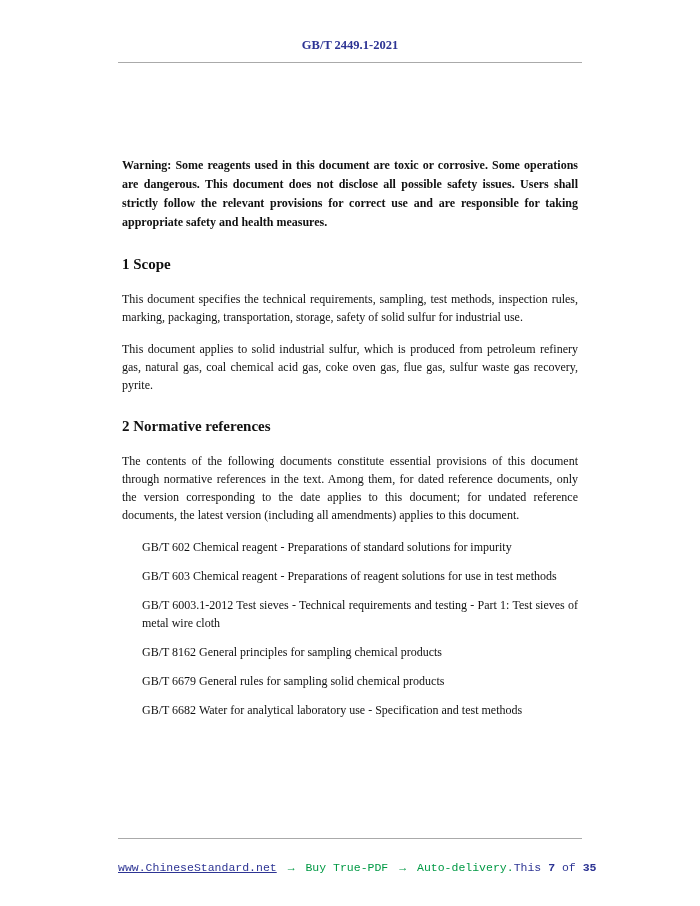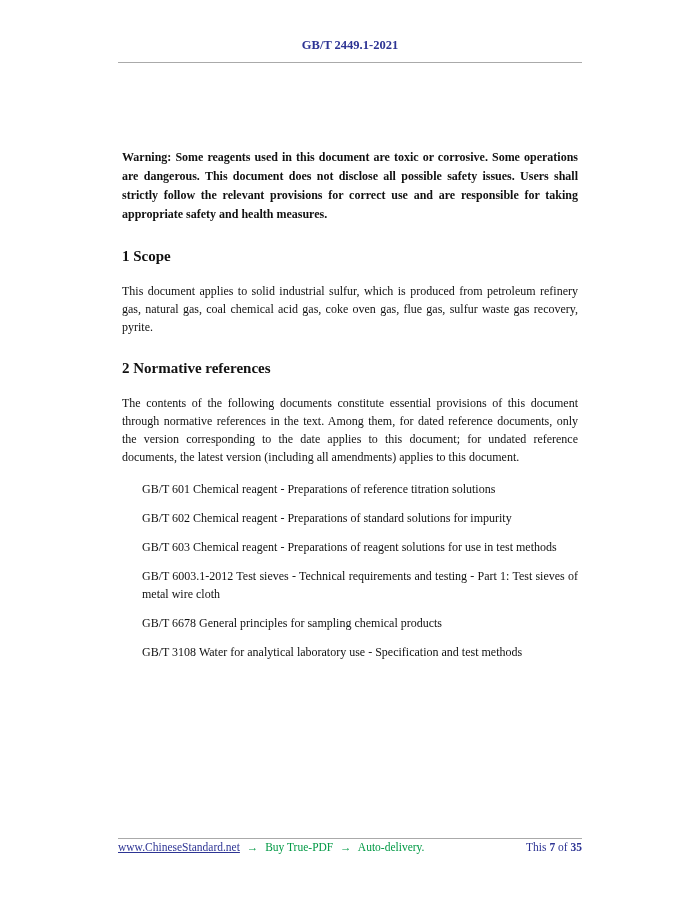--- a/index.html
+++ b/index.html
@@ -22,40 +22,41 @@
   }
   .doc-title{
     position:absolute;top:84px;left:122px;right:122px;
     text-align:center;font-weight:bold;font-size:15.5px;
   }
   .content{
     position:absolute;top:148px;left:122px;right:122px;
   }
   .warning{
     font-weight:bold;text-align:justify;
-    font-size:12px;line-height:1.58;margin:0 0 8px 0;
+    font-size:12px;line-height:1.58;margin:8px 0 8px 0;
   }
   .section-heading{
     font-size:15px;font-weight:bold;
     margin:24px 0 17px 0;
   }
   p.body-par{
     font-size:12px;line-height:1.5;text-align:justify;
     margin:0 0 14px 0;
   }
   p.reference{
     font-size:12px;line-height:1.5;text-align:justify;
     margin:0 0 11px 20px;
   }
   .footer{
     position:absolute;left:118px;right:118px;top:838px;
     border-top:1px solid var(--rule-gray);
-    padding-top:2px;
+    padding-top:22px;
     display:flex;justify-content:space-between;align-items:baseline;
     font-size:11.5px;
+    font-family:Liberation Mono, monospace;
   }
   .footer-left{white-space:nowrap;}
   .footer-link{
     color:var(--header-blue);text-decoration:underline;cursor:pointer;
   }
   .footer-green{color:var(--footer-green);}
   .footer-right{color:var(--header-blue);white-space:nowrap;}
   .pg-num{font-weight:bold;}
   .sp{display:inline-block;width:4px;}
 </style>
@@ -66,33 +67,34 @@
 
   <div class="header">GB/T 2449.1-2021</div>
 
 
   <div class="content">
 
     <p class="warning">Warning: Some reagents used in this document are toxic or corrosive. Some operations are dangerous. This document does not disclose all possible safety issues. Users shall strictly follow the relevant provisions for correct use and are responsible for taking appropriate safety and health measures.</p>
 
     <div class="section">
       <div class="section-heading">1 Scope</div>
+      <p class="body-par">This document specifies the technical requirements, sampling, test methods, inspection rules, marking, packaging, transportation, storage, safety of solid sulfur for industrial use.</p>
       <p class="body-par">This document applies to solid industrial sulfur, which is produced from petroleum refinery gas, natural gas, coal chemical acid gas, coke oven gas, flue gas, sulfur waste gas recovery, pyrite.</p>
     </div>
 
     <div class="section">
       <div class="section-heading">2 Normative references</div>
       <p class="body-par">The contents of the following documents constitute essential provisions of this document through normative references in the text. Among them, for dated reference documents, only the version corresponding to the date applies to this document; for undated reference documents, the latest version (including all amendments) applies to this document.</p>
 
-      <p class="reference">GB/T 601 Chemical reagent - Preparations of reference titration solutions</p>
       <p class="reference">GB/T 602 Chemical reagent - Preparations of standard solutions for impurity</p>
       <p class="reference">GB/T 603 Chemical reagent - Preparations of reagent solutions for use in test methods</p>
       <p class="reference">GB/T 6003.1-2012 Test sieves - Technical requirements and testing - Part 1: Test sieves of metal wire cloth</p>
-      <p class="reference">GB/T 6678 General principles for sampling chemical products</p>
-      <p class="reference">GB/T 3108 Water for analytical laboratory use - Specification and test methods</p>
+      <p class="reference">GB/T 8162 General principles for sampling chemical products</p>
+      <p class="reference">GB/T 6679 General rules for sampling solid chemical products</p>
+      <p class="reference">GB/T 6682 Water for analytical laboratory use - Specification and test methods</p>
     </div>
 
   </div>
 
   <div class="footer">
     <div class="footer-left">
       <span class="footer-link">www.ChineseStandard.net</span><span class="sp"></span>
       <span class="footer-green">→</span><span class="sp"></span>
       <span class="footer-green">Buy True-PDF</span><span class="sp"></span>
       <span class="footer-green">→</span><span class="sp"></span>

